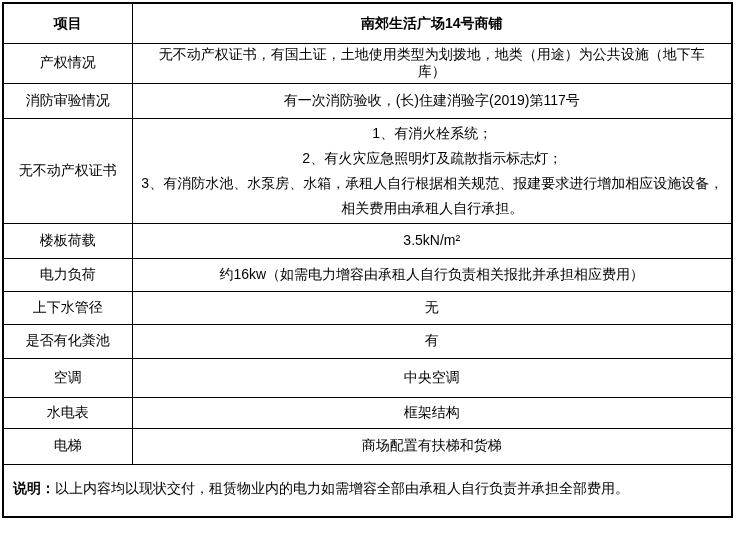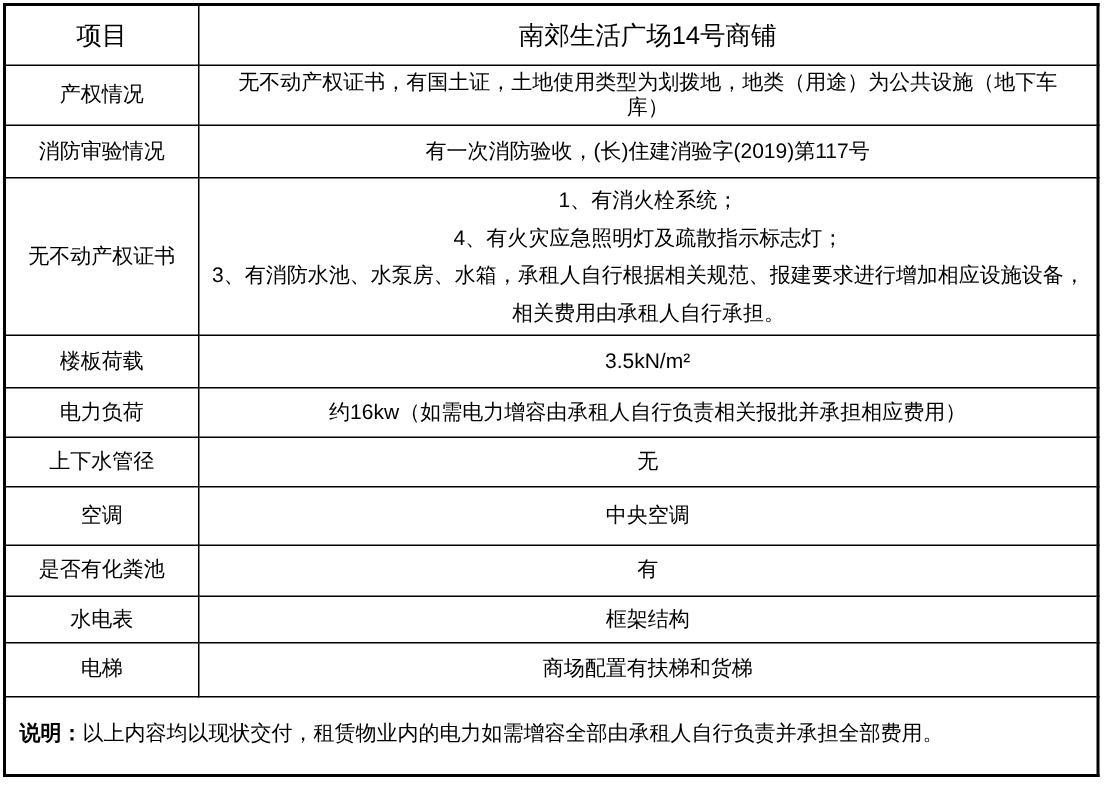--- a/index.html
+++ b/index.html
@@ -24,21 +24,21 @@
   .doc-table td {
     border: 1px solid #000000;
     padding: 0;
     vertical-align: middle;
     text-align: center;
     line-height: 1.25;
     overflow: hidden;
   }
   col.c-label { width: 129px; }
   .bold { font-weight: 700; }
-  .header-row td { font-size: 17px; font-weight: 400; }
+  .header-row td { font-size: 14px; font-weight: 700; }
   td.value-left {
     text-align: center;
     padding: 2px 6px 2px 7px;
     vertical-align: middle;
   }
   td.value-left .fire-line {
     line-height: 25px;
     white-space: normal;
   }
   td.note-cell {
@@ -72,48 +72,48 @@
 
     <tr style="height:35px">
       <td class="label-cell">消防审验情况</td>
       <td class="value-cell">有一次消防验收，(长)住建消验字(2019)第117号</td>
     </tr>
 
     <tr style="height:99px">
       <td class="label-cell">无不动产权证书</td>
       <td class="value-left">
         <div class="fire-line">1、有消火栓系统；</div>
-        <div class="fire-line">4、有火灾应急照明灯及疏散指示标志灯；</div>
+        <div class="fire-line">2、有火灾应急照明灯及疏散指示标志灯；</div>
         <div class="fire-line">3、有消防水池、水泵房、水箱，承租人自行根据相关规范、报建要求进行增加相应设施设备，相关费用由承租人自行承担。</div>
       </td>
     </tr>
 
     <tr style="height:35px">
       <td class="label-cell">楼板荷载</td>
       <td class="value-cell">3.5kN/m²</td>
     </tr>
 
     <tr style="height:33px">
       <td class="label-cell">电力负荷</td>
       <td class="value-cell">约16kw（如需电力增容由承租人自行负责相关报批并承担相应费用）</td>
     </tr>
 
     <tr style="height:33px">
       <td class="label-cell">上下水管径</td>
       <td class="value-cell">无</td>
     </tr>
 
+    <tr style="height:34px">
+      <td class="label-cell">是否有化粪池</td>
+      <td class="value-cell">有</td>
+    </tr>
+
     <tr style="height:39px">
       <td class="label-cell">空调</td>
       <td class="value-cell">中央空调</td>
-    </tr>
-
-    <tr style="height:34px">
-      <td class="label-cell">是否有化粪池</td>
-      <td class="value-cell">有</td>
     </tr>
 
     <tr style="height:31px">
       <td class="label-cell">水电表</td>
       <td class="value-cell">框架结构</td>
     </tr>
 
     <tr style="height:36px">
       <td class="label-cell">电梯</td>
       <td class="value-cell">商场配置有扶梯和货梯</td>

